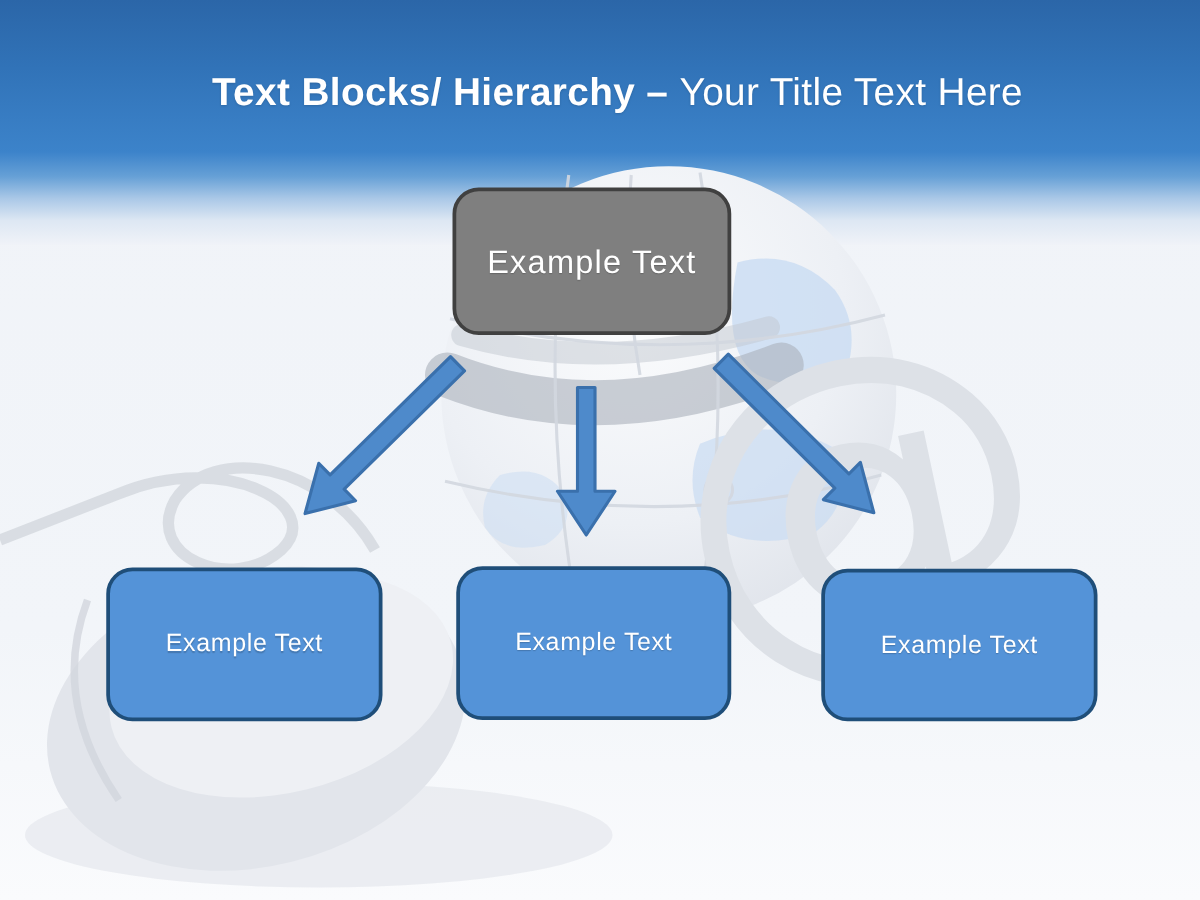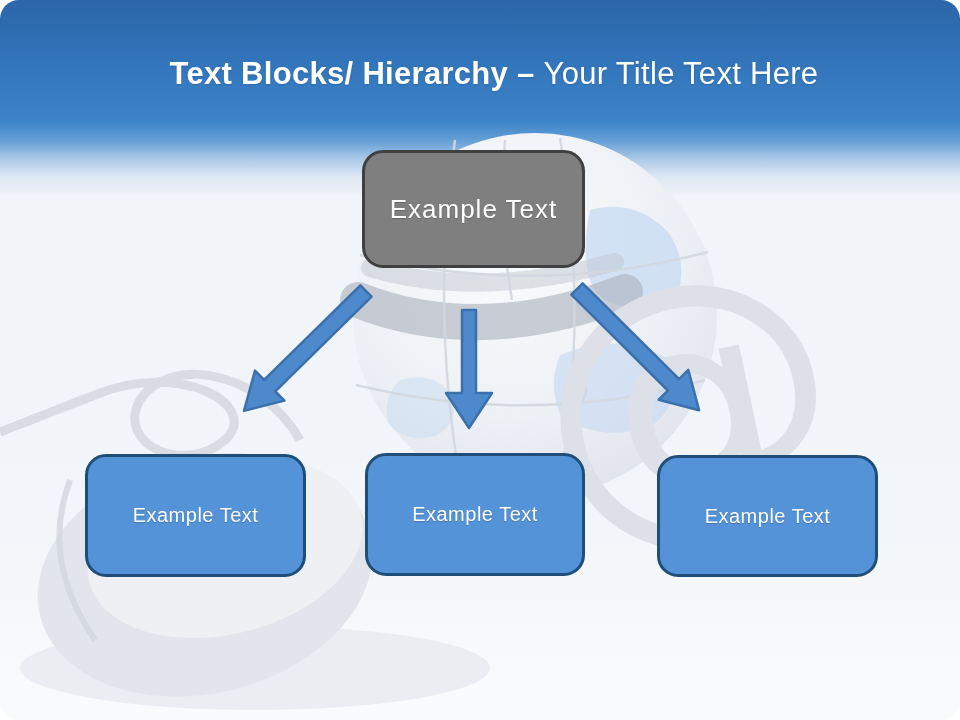--- a/index.html
+++ b/index.html
@@ -2,21 +2,20 @@
 <html><head>
 <meta charset="utf-8">
 <style>
   * { margin:0; padding:0; box-sizing:border-box; }
   html,body { background:#ffffff; }
   body { font-family:"Liberation Sans", sans-serif; }
 
   .slide {
     position:relative; width:960px; height:720px; overflow:hidden;
     background:linear-gradient(180deg,#f0f3f8 0%,#f2f5f9 70%,#fafbfd 100%);
-    border-radius:19px;
   }
 
   
   .header {
     position:absolute; top:0; left:0; width:960px; height:196px;
     background:linear-gradient(180deg,
       #2b66a8 0%, #3173b8 28%, #3c83ca 62%, #66a0d6 72%,
       #aac8e7 81%, #dde7f3 90%, #f0f3f8 100%);
   }
   .title {

